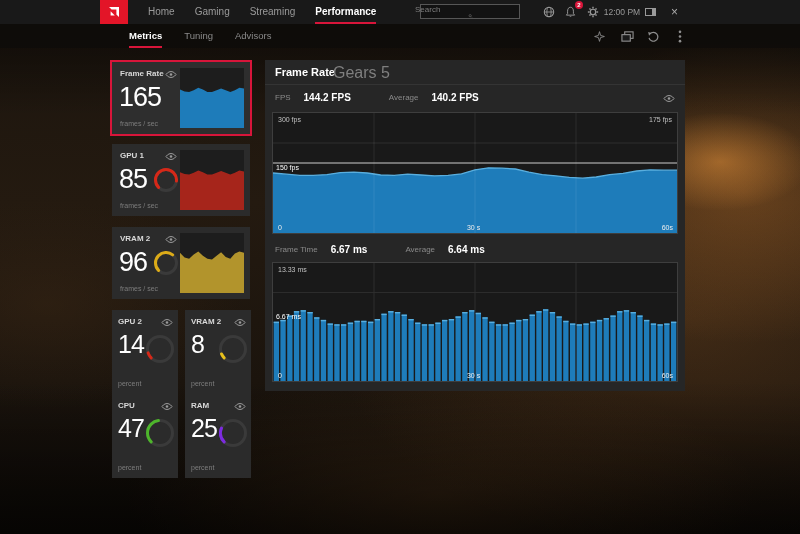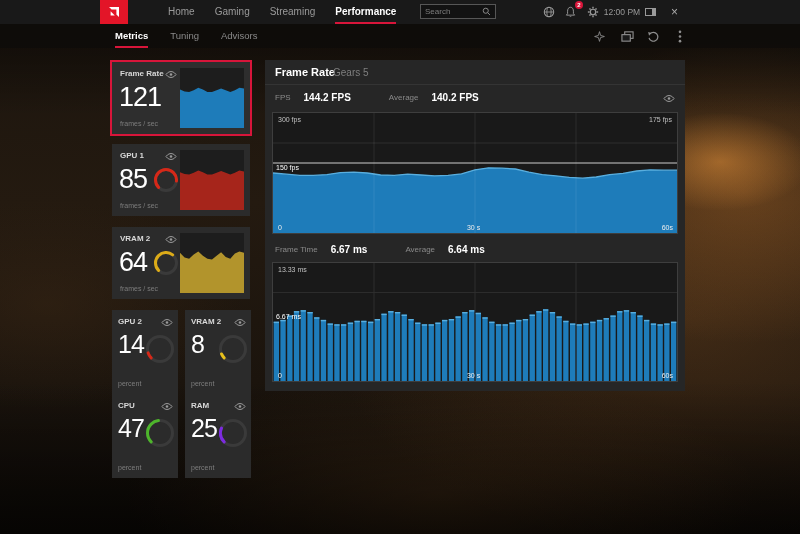--- a/index.html
+++ b/index.html
@@ -15,38 +15,38 @@
       radial-gradient(ellipse 500px 320px at 86% 58%, rgba(145,90,40,.30), transparent 72%),
       radial-gradient(ellipse 420px 160px at 55% 92%, rgba(120,78,36,.28), transparent 75%),
       radial-gradient(ellipse 260px 140px at 6% 55%, rgba(70,46,24,.35), transparent 75%),
       linear-gradient(180deg,#1c150e 0%,#241a10 35%,#1b140d 70%,#0c0906 100%);}
   .bg::after{content:"";position:absolute;inset:0;
     background:linear-gradient(180deg,rgba(0,0,0,.45) 0%,rgba(0,0,0,0) 18%,rgba(0,0,0,0) 70%,rgba(0,0,0,.5) 100%);}
 
   
   .titlebar{position:absolute;top:0;left:0;width:800px;height:24px;background:#191919;z-index:30;}
   .amd-logo{position:absolute;left:100px;top:0;width:28px;height:24px;display:flex;align-items:center;justify-content:center;background:var(--logo_red,#e31528);cursor:pointer;}
-  .tb-nav{position:absolute;left:148px;top:0;height:16px;display:flex;gap:20px;margin-left:20px;}
+  .tb-nav{position:absolute;left:148px;top:0;height:16px;display:flex;gap:20px;}
   .tb-nav .nav-item{height:24px;line-height:24px;font-size:10px;color:#9a9a9a;cursor:pointer;}
   .tb-nav .nav-item.active{color:#fff;font-weight:bold;box-shadow:inset 0 -2px 0 var(--accent,#d8153a);}
-  .searchbox{position:absolute;left:420px;top:4px;width:76px;height:15px;border:1px solid #565656;display:flex;align-items:center;padding:0 4px;background:rgba(0,0,0,.25);}
+  .searchbox{position:absolute;left:420px;top:4px;width:100px;height:15px;border:1px solid #565656;display:flex;align-items:center;padding:0 4px;background:rgba(0,0,0,.25);flex-direction:column;}
   .searchbox input{flex:1;min-width:0;background:transparent;border:none;outline:none;font-size:8px;color:#ccc;font-family:inherit;}
   .searchbox input::placeholder{color:#7d7d7d;}
   .tb-btn{position:absolute;top:4px;width:17px;height:16px;display:flex;align-items:center;justify-content:center;cursor:pointer;color:#9a9a9a;}
   .badge{position:absolute;top:-3px;right:-4px;min-width:8px;height:8px;border-radius:5px;background:var(--accent,#d8153a);color:#fff;font-size:6px;line-height:8px;text-align:center;padding:0 1px;font-weight:bold;}
   .clock{position:absolute;left:601px;top:0;width:42px;height:15px;line-height:24px;font-size:8.5px;color:#9a9a9a;text-align:center;}
   .win-icon{width:11px;height:8px;border:1px solid #9a9a9a;position:relative;}
   .win-icon::after{content:"";position:absolute;right:0;top:0;width:3px;height:100%;background:#9a9a9a;}
   .close-x{font-size:12px;color:#aaa;line-height:16px;}
 
   
   .subnav{position:absolute;top:24px;left:0;width:800px;height:24px;background:rgba(14,12,10,.90);z-index:20;}
   .sn-tabs{position:absolute;left:115px;top:0;height:24px;display:flex;gap:22px;}
   .sn-tabs .tab{height:24px;line-height:24px;font-size:9.5px;color:#8a8a8a;cursor:pointer;}
-  .sn-tabs .tab.active{color:#fff;font-weight:bold;box-shadow:inset 0 -2px 0 var(--accent,#d8153a);}
+  .sn-tabs .tab.active{color:#fff;font-weight:bold;box-shadow:inset 0 -2px 0 var(--accent,#d8153a);margin-left:14px;}
   .sn-btn{position:absolute;top:5px;width:15px;height:15px;display:flex;align-items:center;justify-content:center;color:#8f8f8f;cursor:pointer;font-size:11px;}
 
   
   .card{position:absolute;background:#2b2b2b;z-index:10;cursor:pointer;}
   .card.big{left:112px;width:138px;height:72px;}
   .card.small{width:66px;height:84px;}
   .card.selected{outline:2px solid var(--accent,#d8153a);background:#2e2e2e;}
   .card-title{position:absolute;left:8px;top:7px;font-size:8px;font-weight:bold;color:#d8d8d8;}
   .card.small .card-title{left:6px;}
   .eye{position:absolute;width:13px;height:10px;display:flex;align-items:center;justify-content:center;cursor:pointer;}
@@ -58,21 +58,21 @@
   .card.small .card-unit{left:6px;}
   .spark{position:absolute;left:68px;top:6px;width:64px;height:60px;background:#1d1d1d;overflow:hidden;}
   .gauge{position:absolute;}
   .card.big .gauge{left:42px;top:24px;width:24px;height:24px;}
   .card.small .gauge{left:34px;top:25px;width:28px;height:28px;}
 
   
   .panel{position:absolute;left:265px;top:60px;width:420px;height:331px;background:#262626;z-index:10;}
   .panel-header{position:absolute;left:0;top:0;width:100%;height:25px;border-bottom:1px solid #343434;}
   .panel-title{position:absolute;left:10px;top:0;line-height:25px;font-size:11px;font-weight:bold;color:#fff;}
-  .panel-game{position:absolute;left:68px;top:0;line-height:25px;font-size:10px;color:#7f7f7f;cursor:pointer;}
+  .panel-game{position:absolute;left:68px;top:0;line-height:25px;font-size:16px;color:#7f7f7f;cursor:pointer;}
   .stats-row{position:absolute;left:0;width:100%;height:24px;}
   .stat-label{font-size:8px;color:#8a8a8a;line-height:24px;}
   .stat-value{font-size:10px;font-weight:bold;color:#fff;line-height:24px;}
   .stats-inner{position:absolute;left:10px;top:0;display:flex;gap:13px;align-items:center;height:24px;}
   .gap{width:12px;}
   .stats-row .eye{right:10px;top:7px;}
   .chart{position:absolute;left:7px;width:406px;background:#191919;border:1px solid #3e3e3e;}
   .plot{position:absolute;inset:0;}
   .cl{position:absolute;font-size:7px;color:#c2c2c2;z-index:3;}
   .cl.tl{top:3px;left:5px;}
@@ -179,21 +179,21 @@
   </div>
 
   <div class="card big selected" style="top:62px">
     <div class="card-title">Frame Rate</div>
     <span class="eye">
         <svg width="12" height="9" viewBox="0 0 24 16">
           <path d="M12 2 C6 2 2 8 2 8 C2 8 6 14 12 14 C18 14 22 8 22 8 C22 8 18 2 12 2 Z" fill="none" stroke="#9a9a9a" stroke-width="2"></path>
           <circle cx="12" cy="8" r="2.6" fill="#9a9a9a"></circle>
         </svg>
       </span>
-    <div class="card-value">121</div>
+    <div class="card-value">165</div>
     <div class="card-unit">frames / sec</div>
     <div class="spark"><svg width="64" height="60">
           <polygon points="0,60 0.0,21.6 4.6,23.4 9.1,24.0 13.7,22.2 18.3,19.8 22.9,21.6 27.4,24.0 32.0,24.0 36.6,22.2 41.1,20.4 45.7,22.2 50.3,24.0 54.9,22.2 59.4,19.8 64.0,20.4 64,60" fill="#1e7cba"></polygon>
         </svg></div>
   </div>
 
   <div class="card big" style="top:144px">
     <div class="card-title">GPU 1</div>
     <span class="eye">
         <svg width="12" height="9" viewBox="0 0 24 16">
@@ -213,21 +213,21 @@
   </div>
 
   <div class="card big" style="top:227px">
     <div class="card-title">VRAM 2</div>
     <span class="eye">
         <svg width="12" height="9" viewBox="0 0 24 16">
           <path d="M12 2 C6 2 2 8 2 8 C2 8 6 14 12 14 C18 14 22 8 22 8 C22 8 18 2 12 2 Z" fill="none" stroke="#9a9a9a" stroke-width="2"></path>
           <circle cx="12" cy="8" r="2.6" fill="#9a9a9a"></circle>
         </svg>
       </span>
-    <div class="card-value">64</div>
+    <div class="card-value">96</div>
     <div class="gauge"><svg width="24" height="24">
           <circle cx="12" cy="12" r="10.5" fill="none" stroke="#3a3a3a" stroke-width="3"></circle>
           <circle cx="12" cy="12" r="10.5" fill="none" stroke="#dcab18" stroke-width="3" stroke-linecap="round" stroke-dasharray="31.667253948185117 65.97344572538566" transform="rotate(135 12 12)"></circle>
         </svg></div>
     <div class="card-unit">frames / sec</div>
     <div class="spark"><svg width="64" height="60">
           <polygon points="0,60 0.0,19.8 4.6,24.6 9.1,25.8 13.7,21.6 18.3,18.6 22.9,22.8 27.4,25.8 32.0,26.4 36.6,22.8 41.1,19.2 45.7,24.0 50.3,25.8 54.9,20.4 59.4,18.6 64.0,19.8 64,60" fill="#b2942c"></polygon>
         </svg></div>
   </div>
 

